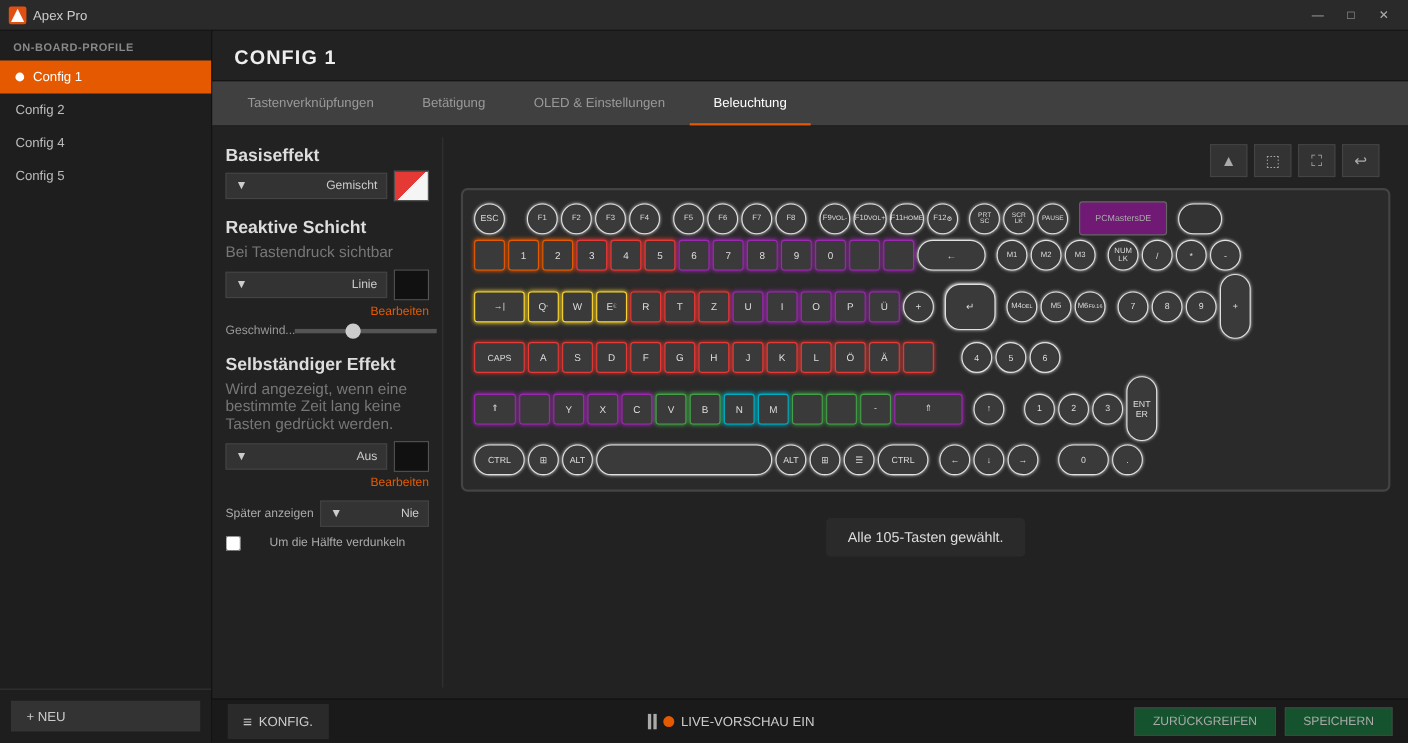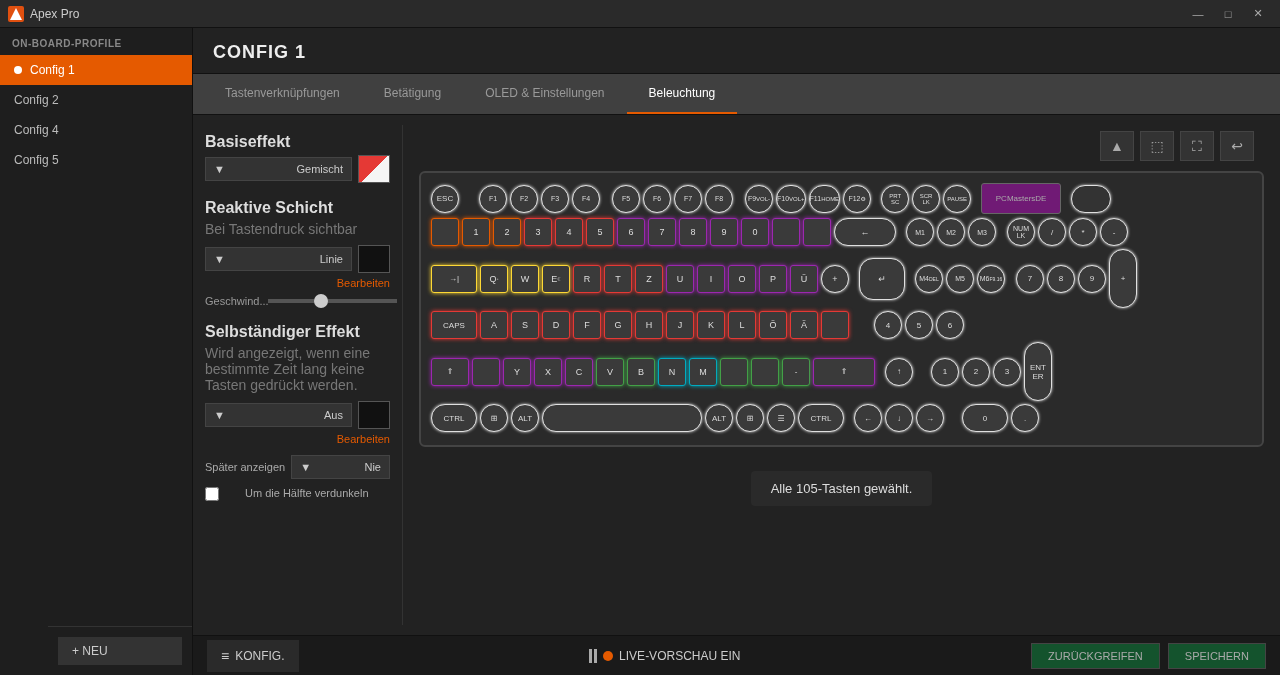--- a/index.html
+++ b/index.html
@@ -80,21 +80,20 @@
       width: 8px; height: 8px;
       border-radius: 50%;
       background: white;
       margin-right: 8px;
     }
     .sidebar-item.active .dot { background: white; }
     .sidebar-bottom {
       margin-top: auto;
       padding: 10px;
       border-top: 1px solid #333;
-      margin-left: 48px;
     }
     .new-btn {
       background: #333;
       border: none;
       color: #ccc;
       padding: 7px 14px;
       cursor: pointer;
       font-size: 12px;
       display: flex;
       align-items: center;

